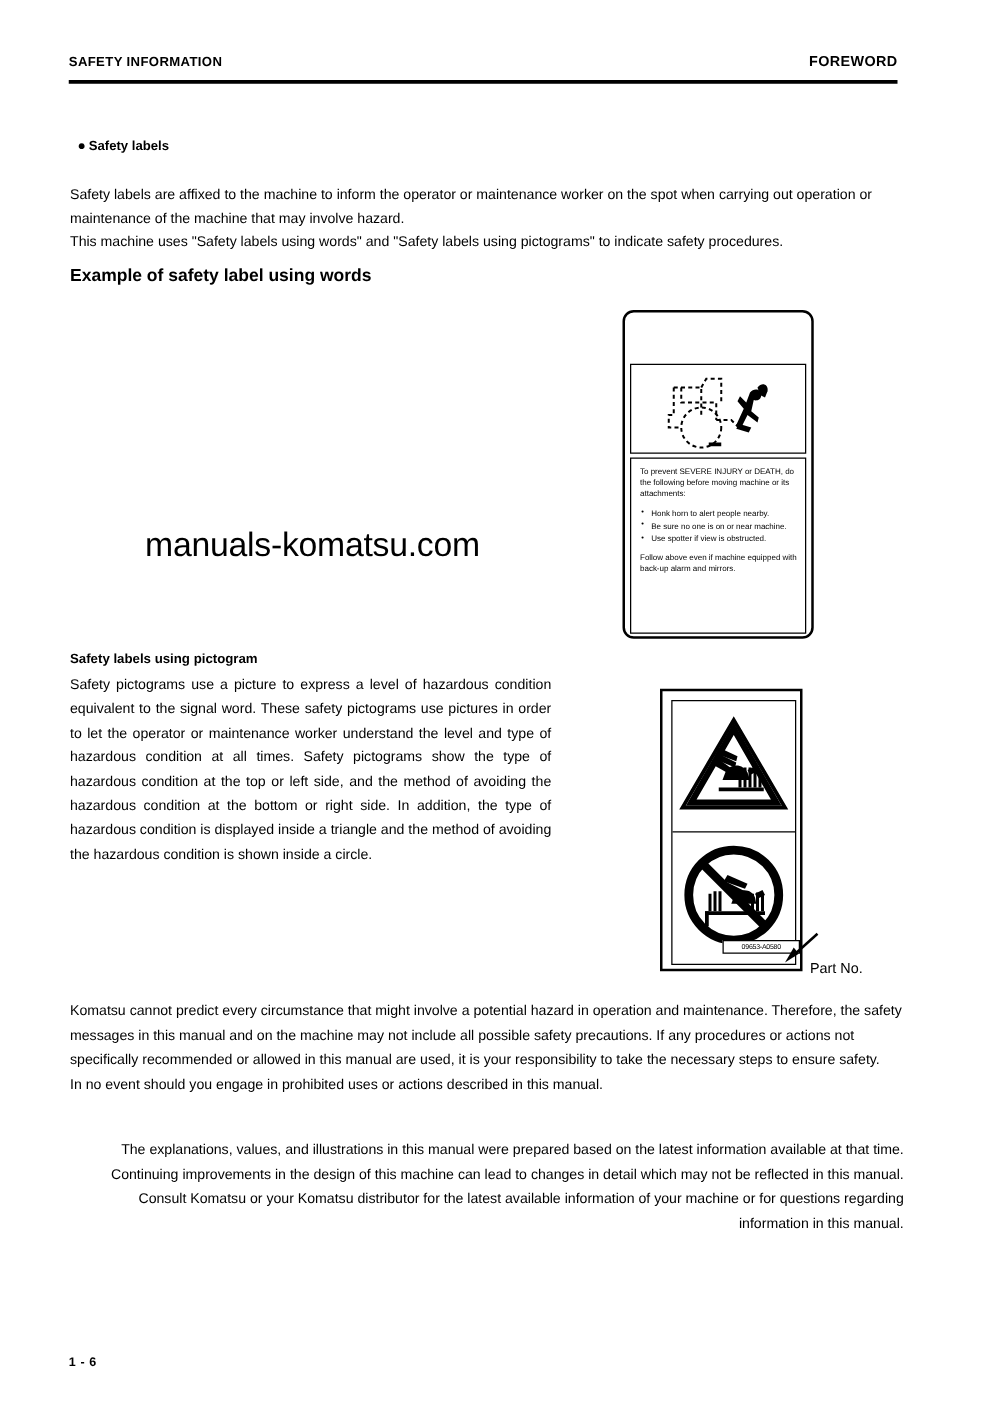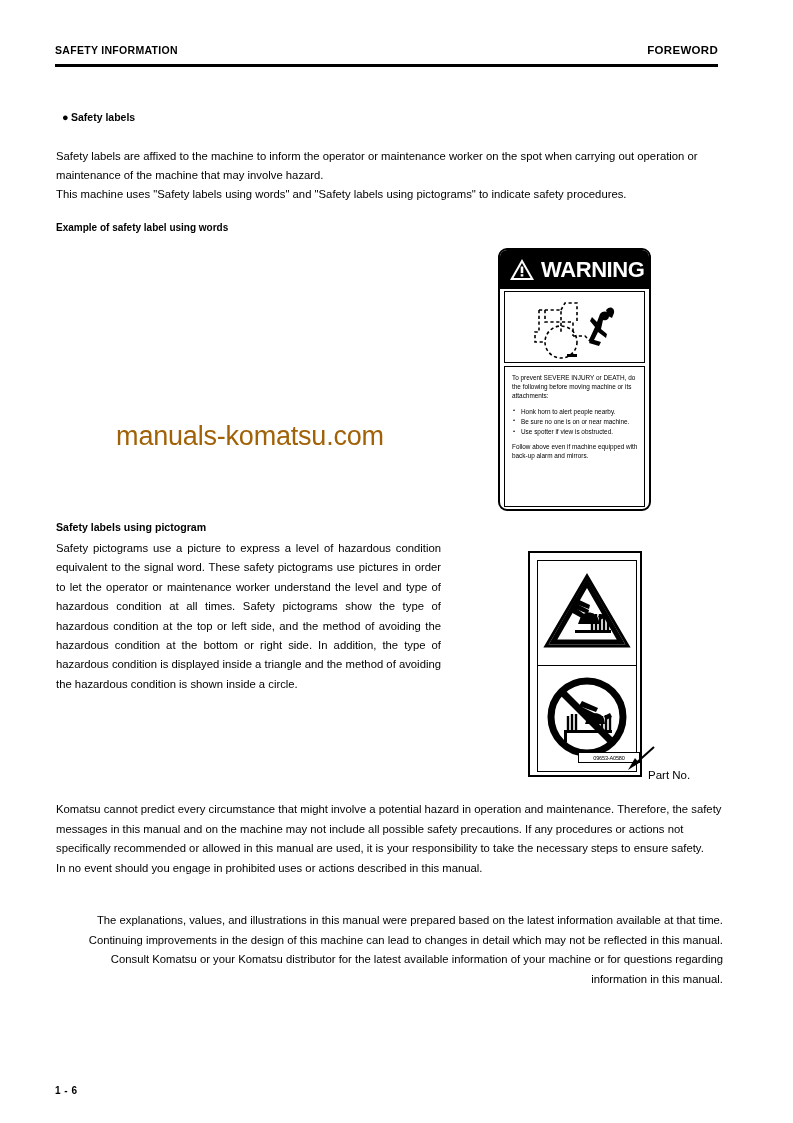--- a/index.html
+++ b/index.html
@@ -73,22 +73,22 @@
     left: 56px;
     top: 147px;
     width: 665px;
     font-size: 11.3px;
     line-height: 19px;
   }
 
   .sub-head-words {
     position: absolute;
     left: 56px;
-    top: 222px;
-    font-size: 10px;
+    top: 212px;
+    font-size: 14px;
     font-weight: bold;
   }
 
   
   .warn-label {
     position: absolute;
     left: 498px;
     top: 248px;
     width: 153px;
     height: 263px;
@@ -289,21 +289,21 @@
   
   .watermark {
     position: absolute;
     left: 0;
     top: 421px;
     width: 500px;
     text-align: center;
     font-size: 27px;
     font-family: "Liberation Sans", sans-serif;
     font-weight: 400;
-    color: #a16207;
+    color: #000000;
     letter-spacing: -0.2px;
   }
 
   
   .footer {
     position: absolute;
     left: 55px;
     top: 1085px;
     font-size: 10px;
     font-weight: bold;
@@ -325,31 +325,20 @@
   <div class="bullet-head">
     <span class="dot">●</span><span>Safety labels</span>
   </div>
 
   <div class="para-intro" style="white-space: pre-line;">Safety labels are affixed to the machine to inform the operator or maintenance worker on the spot when carrying out operation or maintenance of the machine that may involve hazard.
 This machine uses "Safety labels using words" and "Safety labels using pictograms" to indicate safety procedures.</div>
 
   <div class="sub-head-words">Example of safety label using words</div>
 
   <div class="warn-label">
-    <div class="warn-banner">
-      <span class="warn-tri">
-        <svg width="26" height="23" viewBox="0 0 26 23">
-          <polygon points="13,1 25,22 1,22" fill="#ffffff"></polygon>
-          <polygon points="13,5 21.5,20 4.5,20" fill="#000000"></polygon>
-          <rect x="11.7" y="8.5" width="2.6" height="6.6" fill="#ffffff"></rect>
-          <rect x="11.7" y="16.2" width="2.6" height="2.3" fill="#ffffff"></rect>
-        </svg>
-      </span>
-      <span class="warn-word">WARNING</span>
-    </div>
 
     <div class="warn-pict">
       <svg width="138" height="69" viewBox="0 0 138 69">
         <g fill="none" stroke="#000" stroke-width="1.6" stroke-dasharray="3.2,2.6">
           <path d="M34 18 L34 40 L30 40 L30 50 L40 50"></path>
           <path d="M34 18 L56 18 L56 40"></path>
           <path d="M40 18 L40 30 L68 30 L68 44"></path>
           <path d="M56 18 L60 11 L72 11 L72 30"></path>
           <path d="M68 44 L80 44 L86 50"></path>
           <circle cx="56" cy="50" r="16"></circle>

